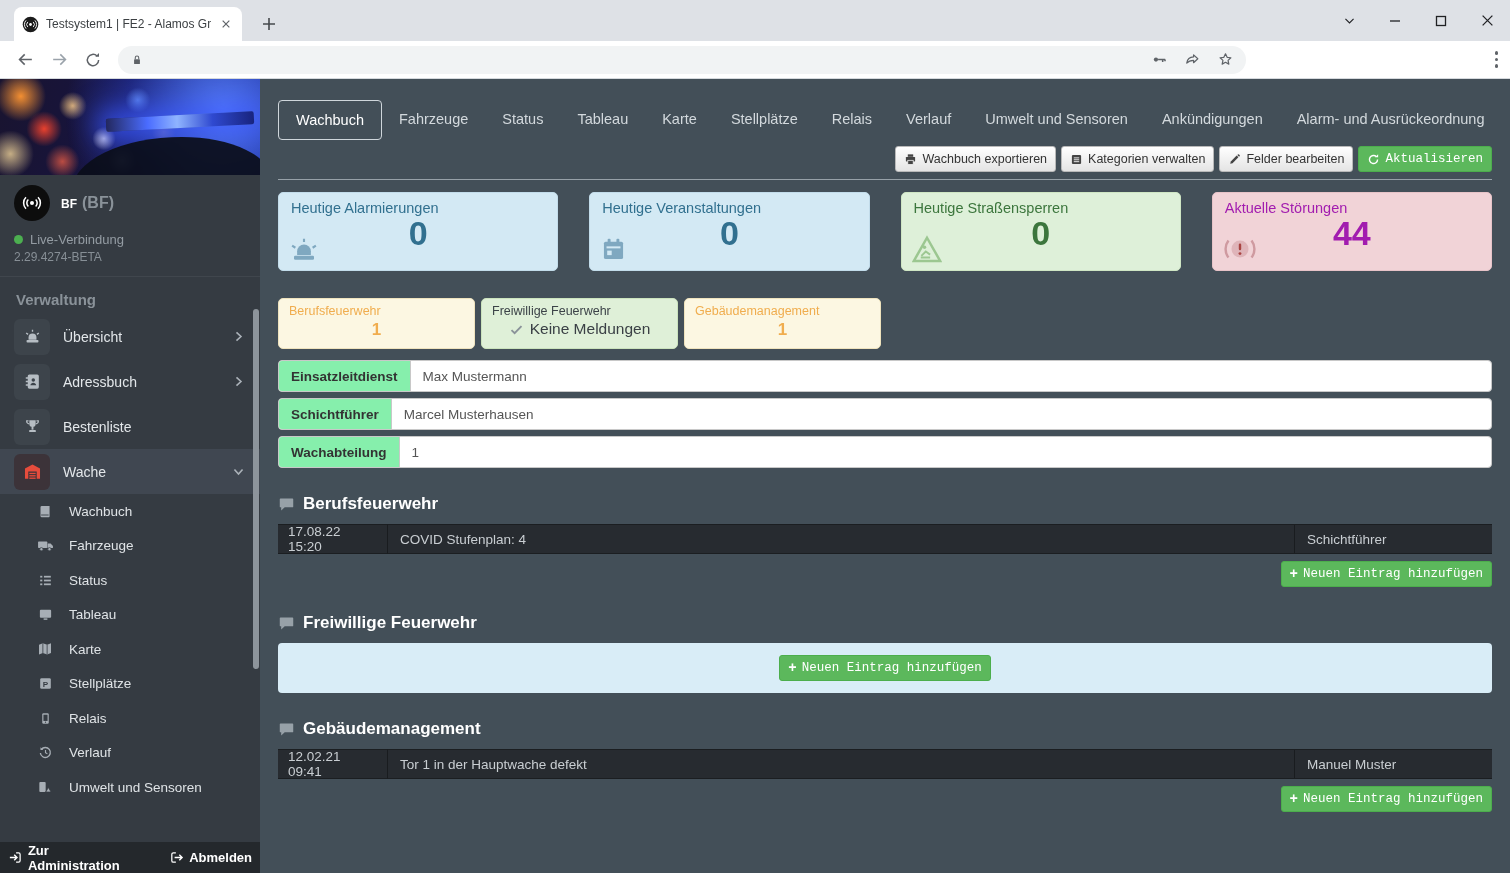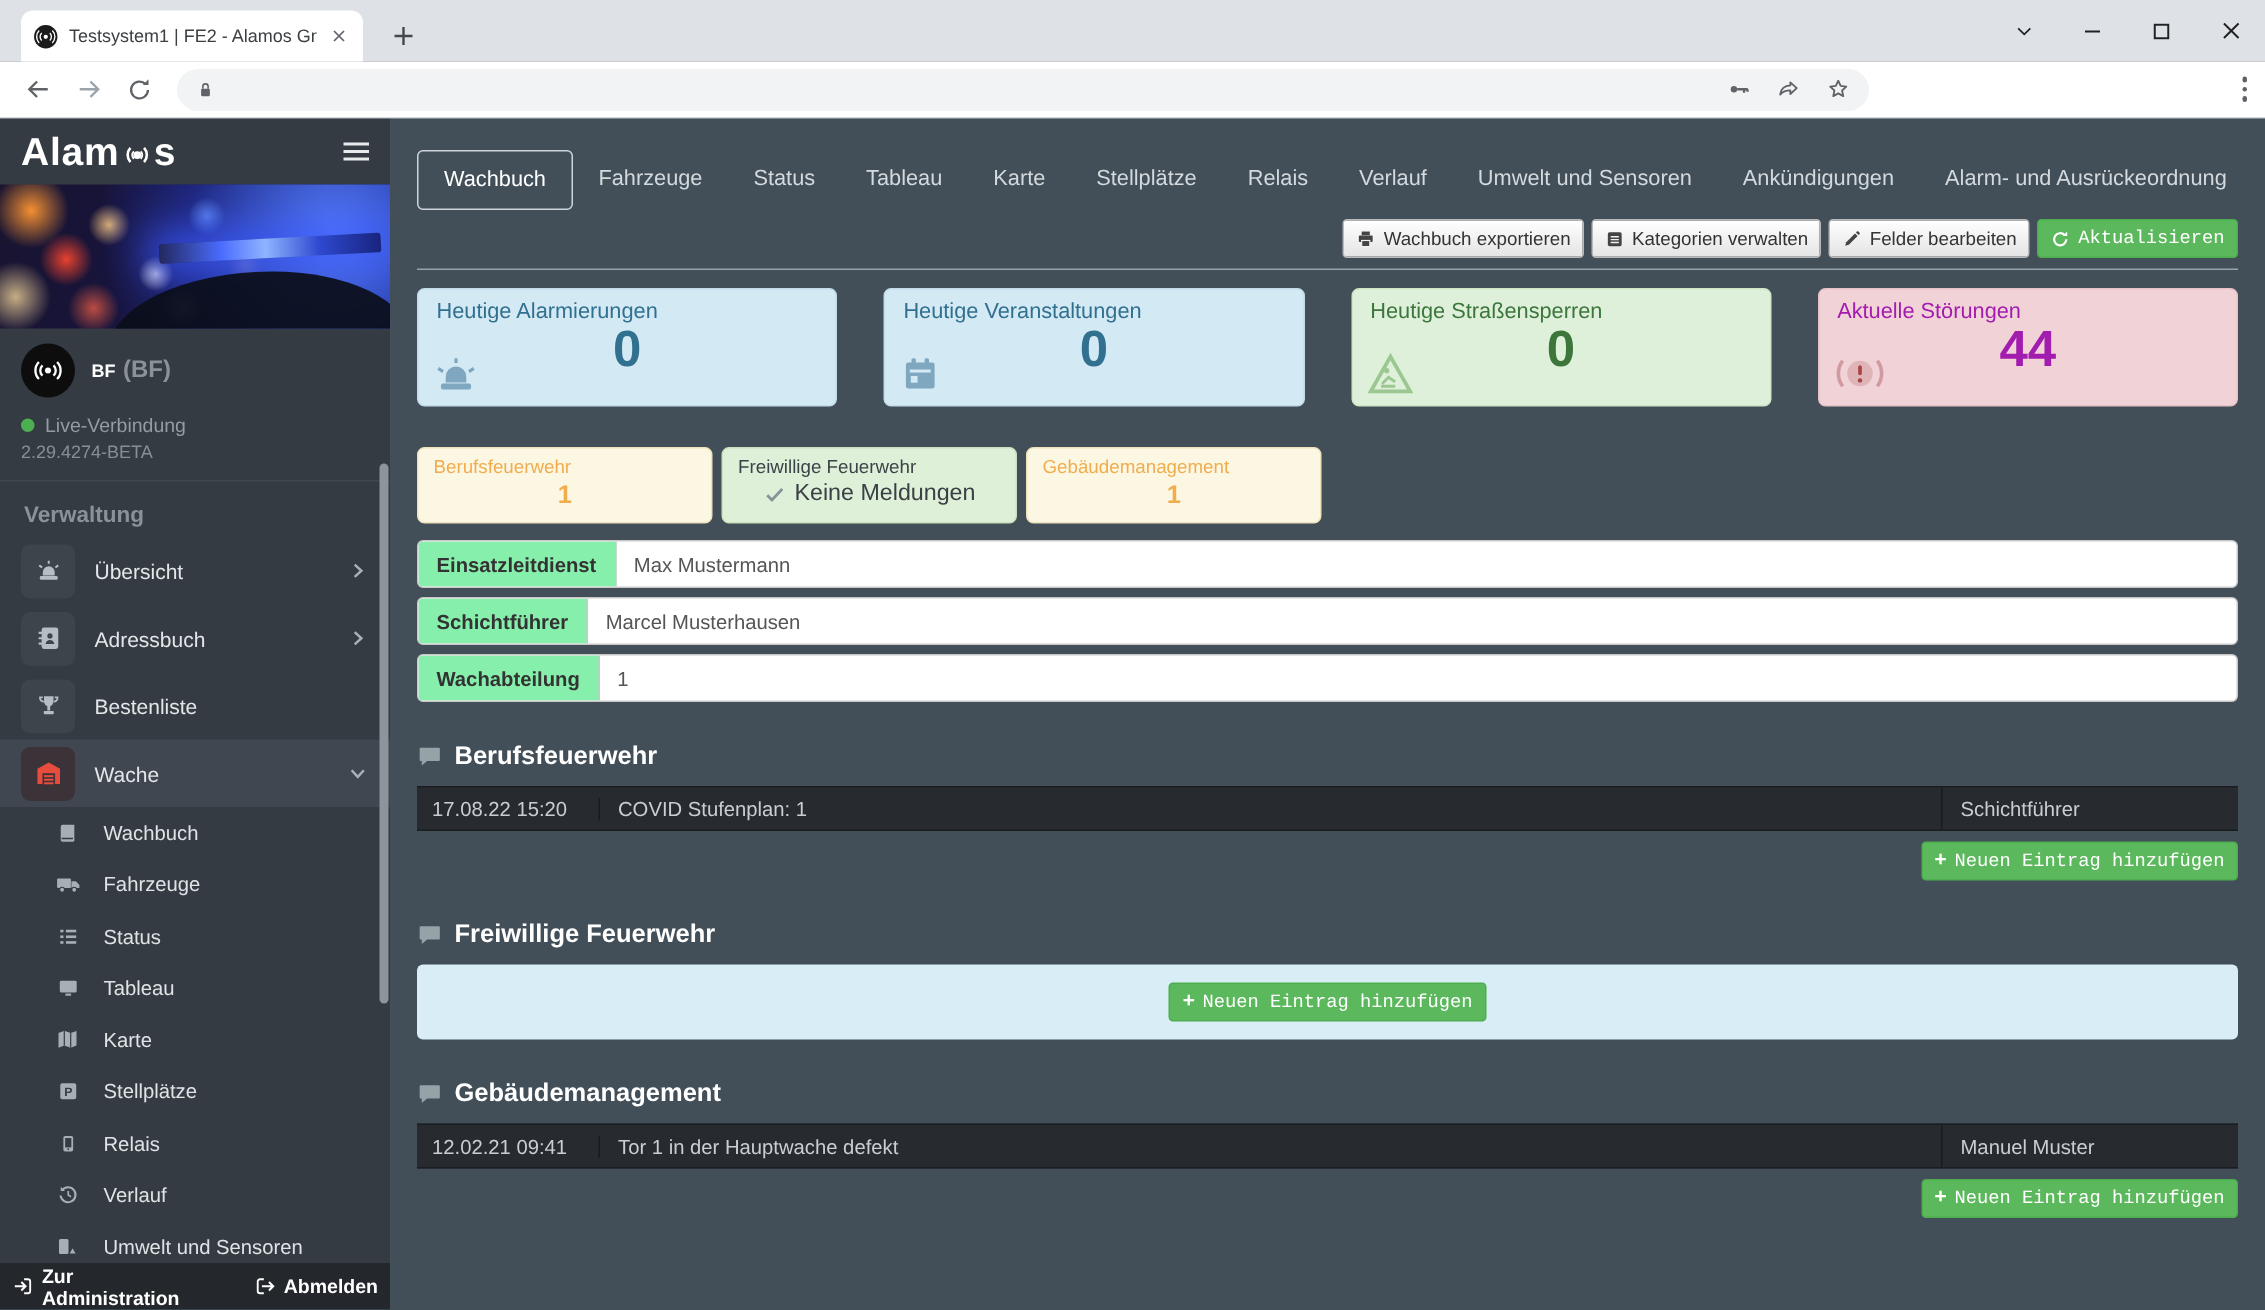--- a/index.html
+++ b/index.html
@@ -125,21 +125,21 @@
   .igroup { display:flex; height:32px; margin-bottom:6px; border:1px solid #c8c8c8; border-radius:4px; background:#fff; overflow:hidden; }
   .ig-label { background:#86efac; border-right:1px solid #c8c8c8; display:flex; align-items:center; padding:0 12px;
               font-weight:bold; color:#333; font-size:13.5px; white-space:nowrap; }
   .ig-value { flex:1; display:flex; align-items:center; padding:0 12px; color:#555; font-size:13.5px; }
 
   .section { margin-top:26px; }
   .sec-head { display:flex; align-items:center; gap:8px; color:#fff; font-weight:bold; font-size:17px; }
   .sec-head svg { color:#97a1a8; }
   .sec-table { margin-top:10px; background:#272b30; border-top:1px solid #1b1e21; border-bottom:1px solid #1b1e21; }
   .trow { display:flex; height:28px; align-items:center; color:#c9ced2; font-size:13.5px; }
-  .cell-date { width:122px; padding:0 10px; border-right:1px solid #191c1f; flex:none; }
+  .cell-date { width:110px; padding:0 10px; border-right:1px solid #191c1f; flex:none; }
   .cell-text { flex:1; padding:0 12px; border-right:1px solid #191c1f; align-self:stretch; display:flex; align-items:center; }
   .cell-author { width:197px; padding:0 12px; flex:none; }
   .sec-addrow { display:flex; justify-content:flex-end; margin-top:7px; }
   .empty-panel { margin-top:10px; height:50px; background:#d9edf7; border-radius:4px;
                  display:flex; align-items:center; justify-content:center; }
 
   svg { display:block; }
 </style>
 </head>
 <body>
@@ -238,36 +238,20 @@
     <span class="kebab">
         <i></i>
         <i></i>
         <i></i>
       </span>
   </div>
 
   <div class="app">
 
     <aside class="sidebar">
-      <div class="side-head">
-        <div class="logo">
-          <span>Alam</span>
-          <svg width="21" height="21" viewBox="0 0 24 24">
-              <circle cx="12" cy="13" r="3" fill="#fff"></circle>
-              <path d="M6.8 7.6a8 8 0 000 10.8M17.2 7.6a8 8 0 010 10.8" stroke="#fff" stroke-width="2" fill="none"></path>
-              <path d="M9.4 10.2a4 4 0 000 5.6M14.6 10.2a4 4 0 010 5.6" stroke="#fff" stroke-width="1.6" fill="none"></path>
-            </svg>
-          <span>s</span>
-        </div>
-        <span class="burger">
-            <i></i>
-            <i></i>
-            <i></i>
-          </span>
-      </div>
 
       <div class="photo">
         <div class="lightbar"></div>
         <div class="car"></div>
       </div>
 
       <div class="unit-block">
         <div class="unit-row">
           <span class="unit-badge">
             <svg width="22" height="22" viewBox="0 0 24 24">
@@ -599,21 +583,21 @@
       <div class="section">
         <div class="sec-head">
           <svg width="17" height="17" viewBox="0 0 24 24">
               <path d="M3.5 3.5h17a1 1 0 011 1V15a1 1 0 01-1 1H9.5L4.5 20.3V16h-1a1 1 0 01-1-1V4.5a1 1 0 011-1z" fill="currentColor"></path>
             </svg>
           <span>Berufsfeuerwehr</span>
         </div>
         <div class="sec-table">
           <div class="trow">
             <span class="cell-date">17.08.22 15:20</span>
-            <span class="cell-text">COVID Stufenplan: 1</span>
+            <span class="cell-text">COVID Stufenplan: 4</span>
             <span class="cell-author">Schichtführer</span>
           </div>
         </div>
         <div class="sec-addrow">
           <span class="btn btn-green">
             <span class="plus">+</span>
             <span>Neuen Eintrag hinzufügen</span>
           </span>
         </div>
       </div>

